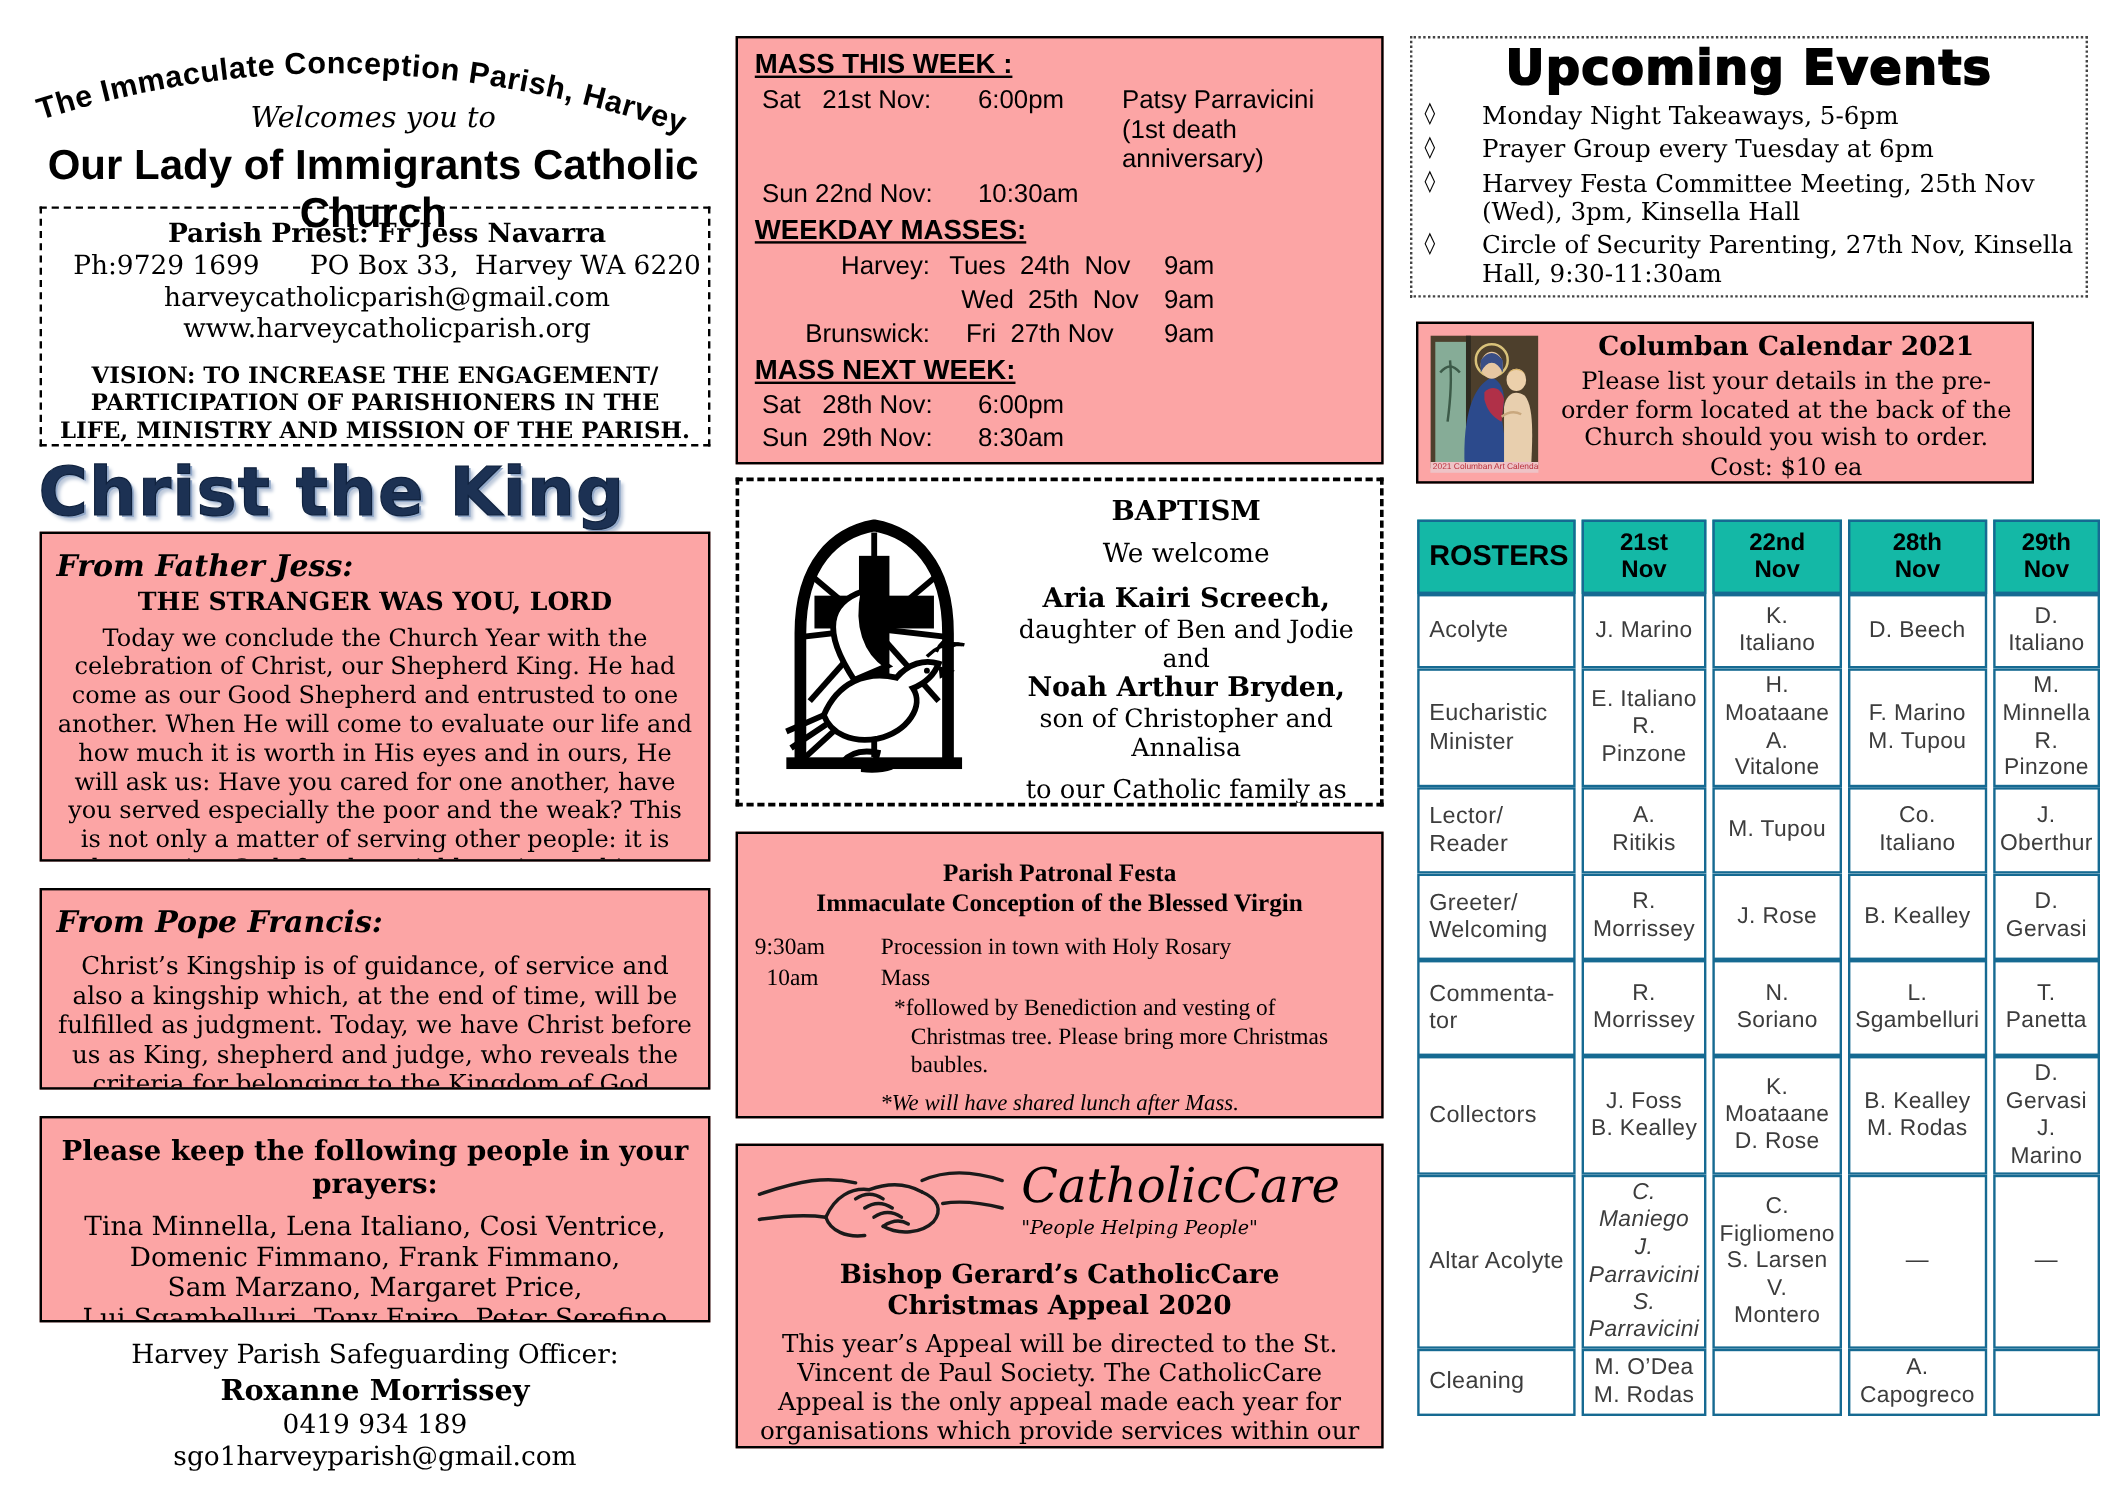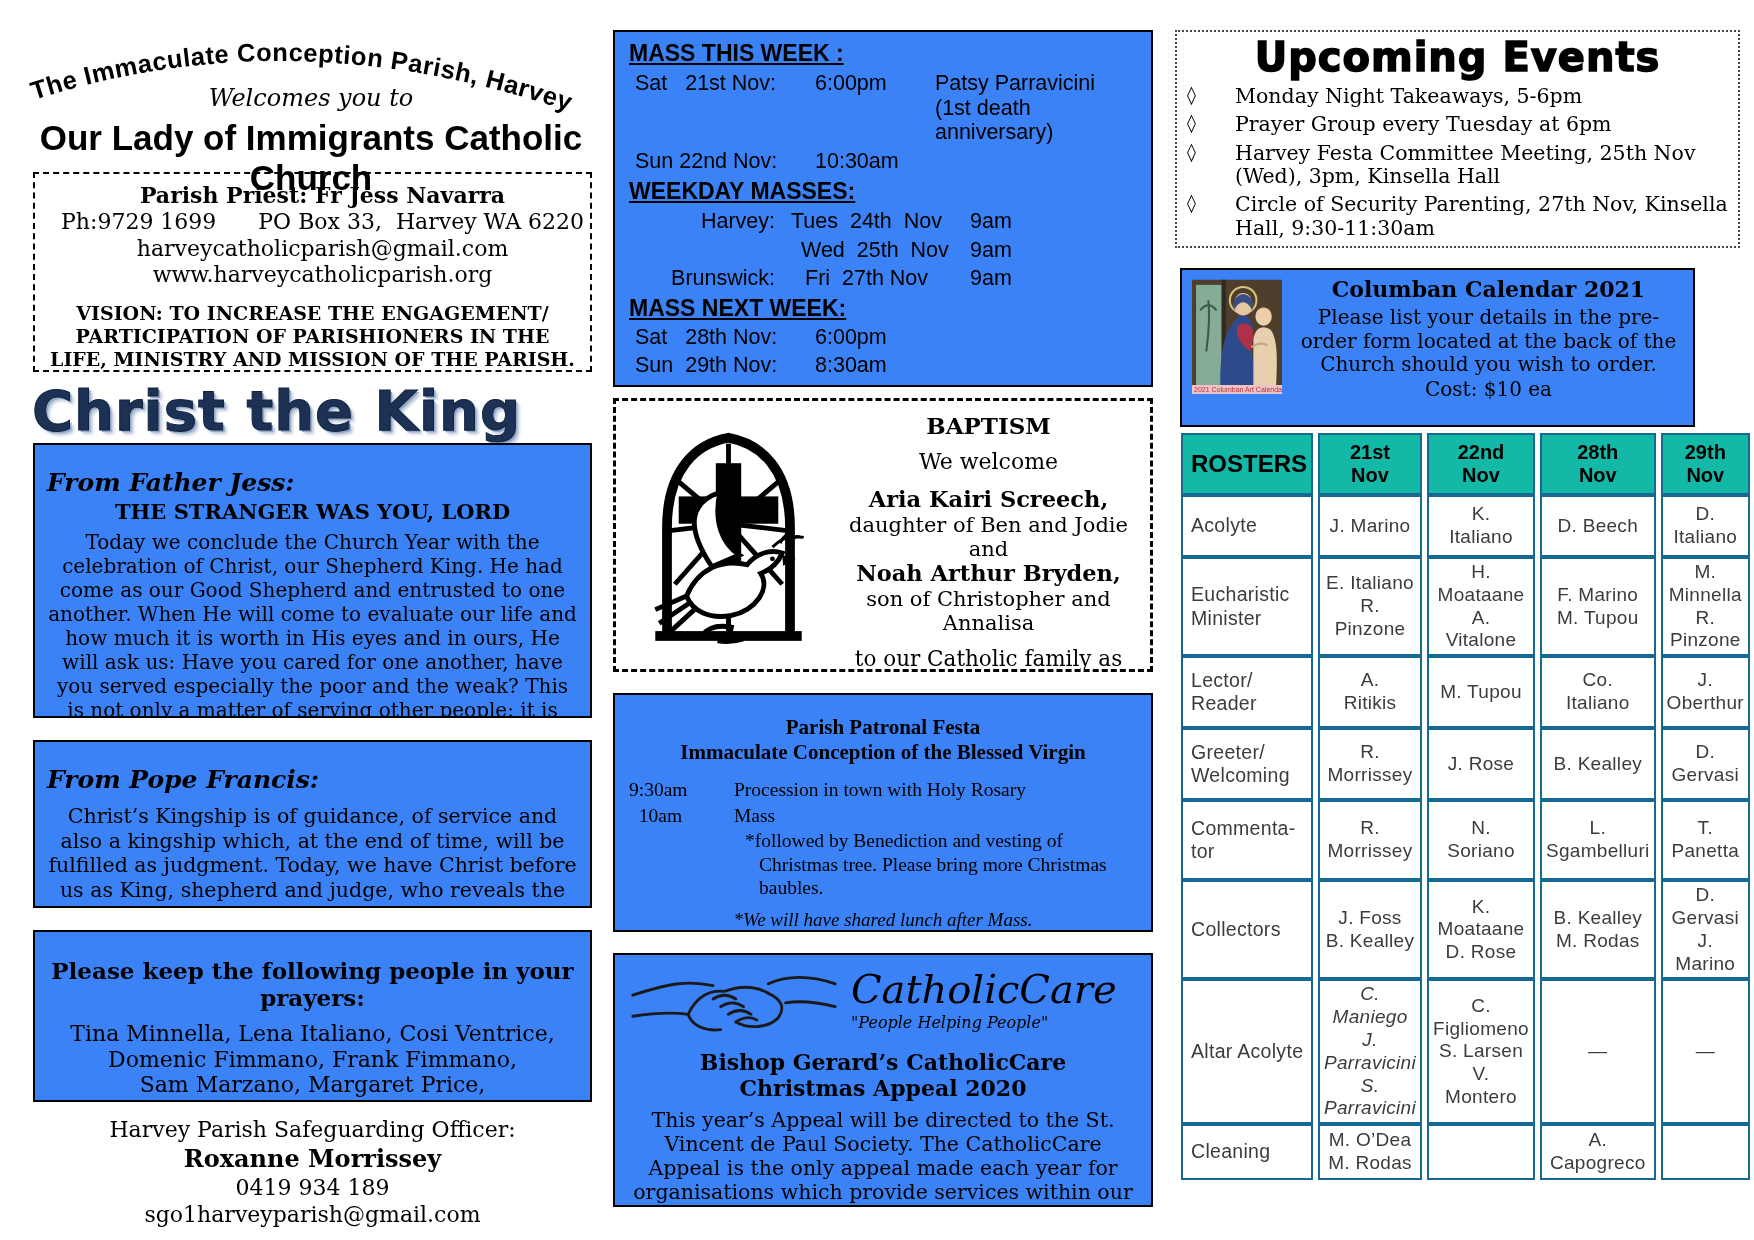--- a/index.html
+++ b/index.html
@@ -1,37 +1,37 @@
 <!DOCTYPE html>
 <html><head>
 <meta charset="utf-8">
 <style>
   html,body{margin:0;padding:0;background:#fff;}
   .page{position:relative;width:1754px;height:1240px;background:#fff;overflow:hidden;
         font-family:"DejaVu Serif",serif;color:#000;}
   .abs{position:absolute;}
-  .box{border:2.5px solid #000;box-sizing:border-box;background:#3b82f6;}
+  .box{border:2.5px solid #000;box-sizing:border-box;background:#fca5a5;}
   .dashedbox{border:2.5px dashed #000;box-sizing:border-box;}
   .dotbox{border:2px dotted #444;box-sizing:border-box;}
   .center{text-align:center;}
   .pre{white-space:pre;}
   .preline{white-space:pre-line;}
 
   
   .welcomes{font-size:24px;font-style:italic;}
   .church-name{font-family:"Liberation Sans",sans-serif;font-weight:bold;font-size:35px;letter-spacing:0px;}
   .parish-box{padding:8px 12px;}
   .parish-row{display:flex;gap:14px;align-items:flex-start;}
   .parish-info{flex:1;text-align:center;font-size:22px;line-height:1.22;}
   .parish-info .priest{font-size:22px;font-weight:bold;}
   .vision{margin-top:8px;font-weight:bold;font-size:19px;text-align:center;line-height:1.2;}
   .feast-title{font-family:"DejaVu Sans",sans-serif;font-weight:bold;font-size:56px;
      color:#1c3153;letter-spacing:1px;white-space:nowrap;
      text-shadow:2px 2px 0 #93a9c9,4px 4px 3px #bcc8da;-webkit-text-stroke:1px #10223e;}
-  .fj-box,.pf-box,.pray-box{padding:23px 12px;overflow:hidden;}
+  .fj-box,.pf-box,.pray-box{padding:12px 12px;overflow:hidden;}
   .sec-head{font-size:25px;font-weight:bold;font-style:italic;}
   .fj-title{font-size:21px;font-weight:bold;text-align:center;margin-top:2px;}
   .fj-body{font-size:20px;text-align:center;line-height:1.2;margin-top:6px;}
   .pf-body{font-size:20.5px;text-align:center;line-height:1.2;margin-top:10px;}
   .pray-head{font-size:23px;font-weight:bold;text-align:center;margin-top:2px;}
   .pray-names{font-size:22px;text-align:center;line-height:1.16;margin-top:10px;}
   .sg{line-height:1.25;}
   .sg-label{font-size:22px;}
   .sg-name{font-size:24px;font-weight:bold;}
   .sg-line{font-size:22px;}
@@ -319,21 +319,21 @@
           <span class="up-bullet">◊</span>
           <span>Circle of Security Parenting, 27th Nov, Kinsella Hall, 9:30-11:30am</span>
         </div>
         <div class="up-item">
           <span class="up-bullet">◊</span>
           <span>Filipino Mass, 28th Nov, 11:30am</span>
         </div>
       </div>
   </div>
 
-  <div class="abs box col-box" style="left:1180px;top:268px;width:515px;height:159px;">
+  <div class="abs box col-box" style="left:1180px;top:268px;width:515px;height:135px;">
     <div class="madonna-wrap">
       <svg width="90" height="118" viewBox="0 0 88 108">
         <rect x="0" y="0" width="88" height="108" fill="#4d3f2c"></rect>
         <rect x="4" y="5" width="25" height="98" fill="#86ac97"></rect>
         <rect x="29" y="0" width="4" height="108" fill="#2e2a20"></rect>
         <path d="M8,30 q8,-10 16,0" fill="none" stroke="#3c5a48" stroke-width="2"></path>
         <path d="M14,70 q4,-30 2,-50" fill="none" stroke="#3c5a48" stroke-width="2"></path>
         <circle cx="50" cy="20" r="13" fill="none" stroke="#d9c27a" stroke-width="2"></circle>
         <path d="M28,108 C26,62 36,40 50,34 C60,38 62,50 58,66 L64,108 Z" fill="#2c4a8c"></path>
         <ellipse cx="50" cy="24" rx="9" ry="11" fill="#e7c7a2"></ellipse>

